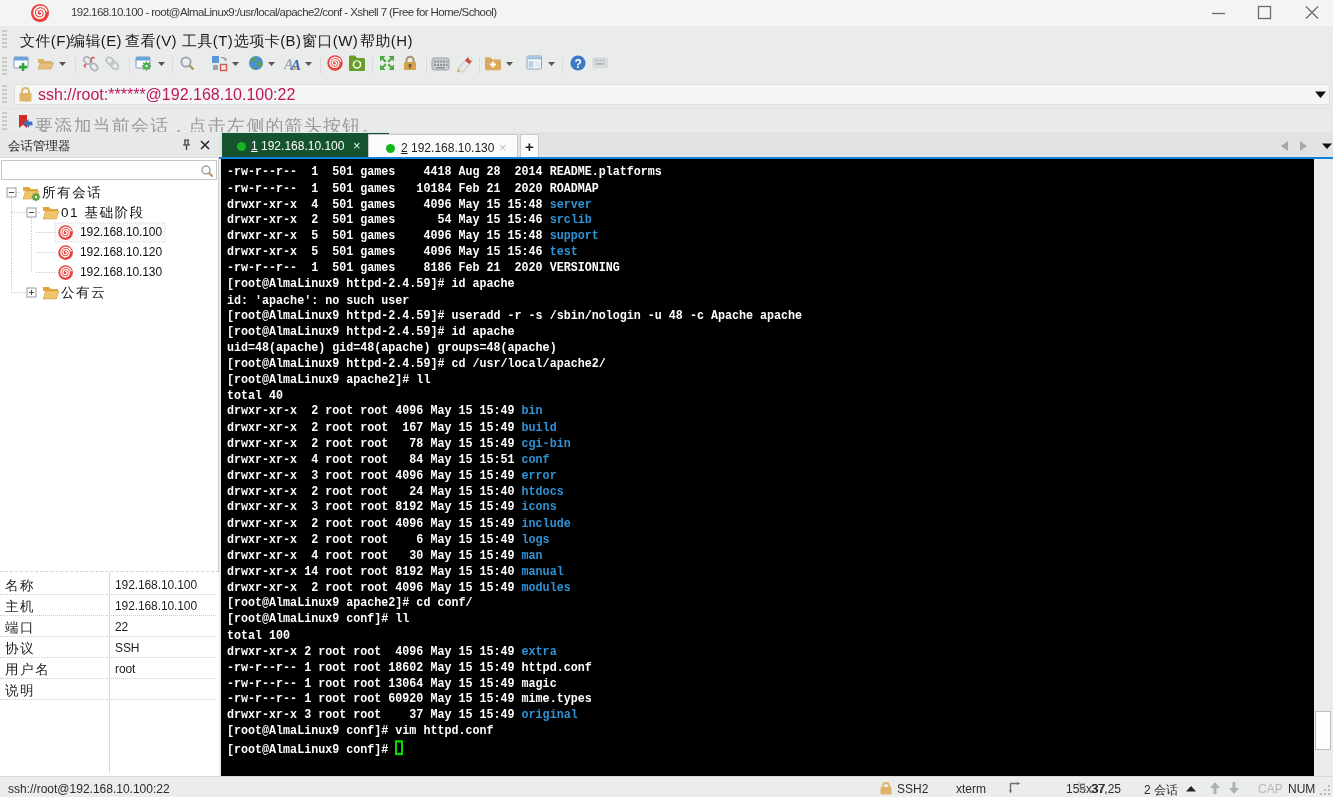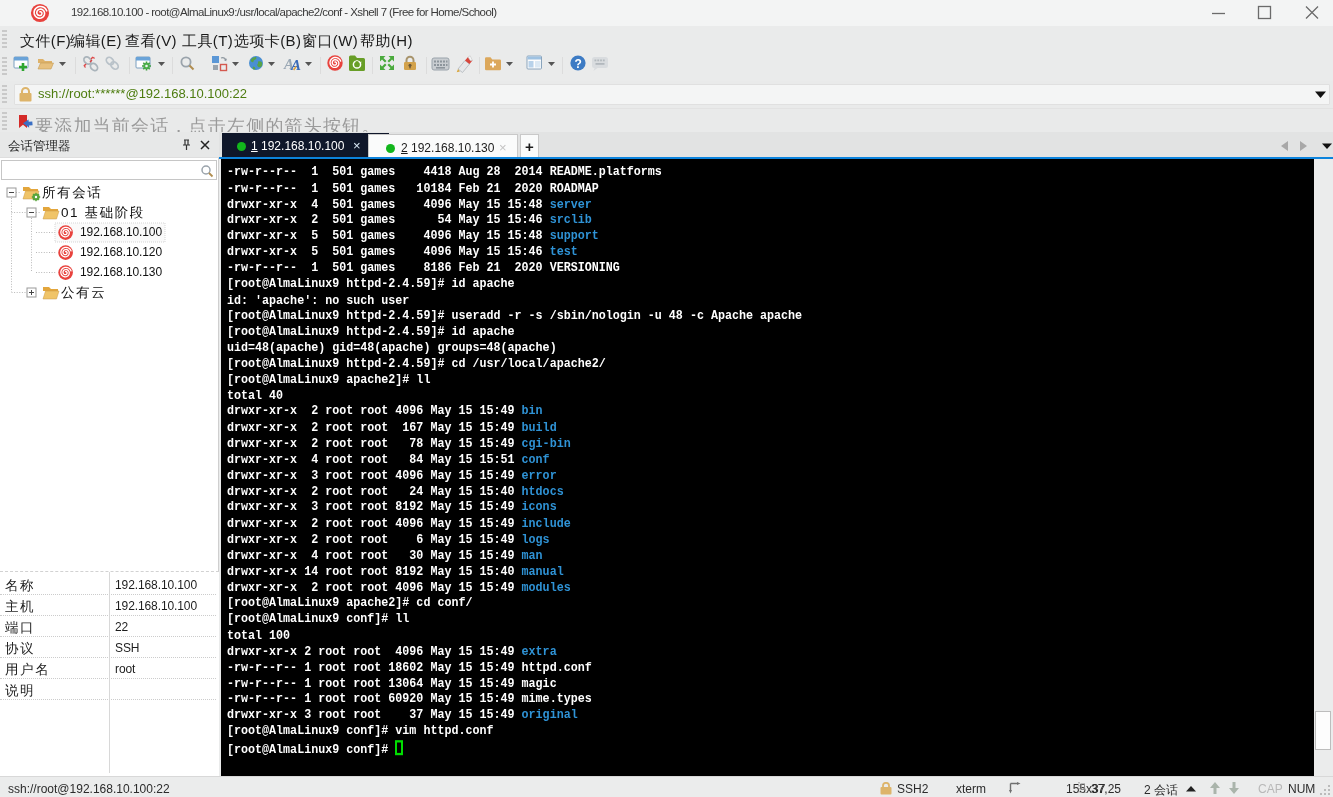--- a/index.html
+++ b/index.html
@@ -5,37 +5,37 @@
 *{margin:0;padding:0;box-sizing:border-box}
 html,body{width:1333px;height:797px;overflow:hidden;background:#eaebeb;font-family:"Liberation Sans",sans-serif}
 .abs{position:absolute}
 #titlebar{position:absolute;left:0;top:0;width:1333px;height:26px;background:#f3f4f4}
 #title-text{position:absolute;left:71px;top:6px;font-size:11.5px;letter-spacing:-0.58px;color:#3a3a3a;white-space:nowrap}
 #menubar{position:absolute;left:0;top:26px;width:1333px;height:26px;background:#eaebeb}
 .menu-item{position:absolute;top:6px;font-size:15px;letter-spacing:0.4px;color:#1b1b1b;white-space:nowrap}
 #toolbar{position:absolute;left:0;top:52px;width:1333px;height:29px;background:#eaebeb}
 #addrbar{position:absolute;left:0;top:81px;width:1333px;height:27px;background:#e9eaea}
 #addrfield{position:absolute;left:14px;top:3px;width:1316px;height:21px;background:#f4f5f5;border:1px solid #e0e0e0;border-radius:1px}
-#addrtext{position:absolute;left:38px;top:5px;font-size:13px;color:#4d7c0f}
+#addrtext{position:absolute;left:38px;top:5px;font-size:16px;color:#be185d}
 #notifbar{position:absolute;left:0;top:108px;width:1333px;height:24px;background:#e9eaea;border-top:1px solid #e2e2e2}
 #notiftext{position:absolute;left:35px;top:5px;font-size:18px;letter-spacing:1.2px;color:#9a9a9a}
 .griphandle{position:absolute;left:2px;width:5px;background:repeating-linear-gradient(180deg,#c9c9c9 0 2px,transparent 2px 4px)}
 #sidebar{position:absolute;left:0;top:132px;width:219px;height:644px;background:#fff;border-right:1px solid #cfcfcf}
 #sidehdr{position:absolute;left:0;top:0;width:219px;height:26px;background:#e7e8e8;border-bottom:1px solid #dedede}
 #sidehdr span{position:absolute;left:8px;top:6px;font-size:12.5px;color:#2b2b2b}
 #searchbox{position:absolute;left:1px;top:28px;width:216px;height:20px;background:#fff;border:1px solid #c6c6c6}
 .tlabel{position:absolute;font-size:12px;letter-spacing:-0.1px;color:#111;white-space:nowrap}
 .cjk{font-size:13.5px !important;letter-spacing:1.6px !important}
 #proptable{position:absolute;left:0;top:439px;width:219px;height:205px;background:#fff;border-top:1px dashed #d2d2d2}
 .prow{position:absolute;left:0;width:216px;height:21px;border-bottom:1px dotted #cccccc}
 .plabel{position:absolute;left:5px;top:3px;font-size:13.5px;letter-spacing:1.6px;color:#1d1d1d}
 .pvalue{position:absolute;left:115px;top:4px;font-size:12px;letter-spacing:-0.1px;color:#1d1d1d}
 #pvline{position:absolute;left:109px;top:0;width:1px;height:201px;background:#d8d8d8}
 #tabbar{position:absolute;left:219px;top:132px;width:1114px;height:27px;background:#e2e3e3}
-#tab1{position:absolute;left:3px;top:1px;width:167px;height:26px;background:#0f172a;color:#fff}
+#tab1{position:absolute;left:3px;top:1px;width:167px;height:26px;background:#14532d;color:#fff}
 #tab2{position:absolute;left:149px;top:2px;width:150px;height:25px;background:#fafbfb;border:1px solid #c9c9c9;border-bottom:none;color:#1b1b1b}
 .tabdot{position:absolute;top:9px;width:9px;height:9px;border-radius:50%;background:#12b61c}
 .tabtext{position:absolute;top:6px;font-size:12px;white-space:nowrap}
 #plusbtn{position:absolute;left:301px;top:2px;width:19px;height:25px;background:#fafbfb;border:1px solid #c9c9c9;border-bottom:none}
 #bluestrip{position:absolute;left:219px;top:156.5px;width:1114px;height:2.5px;background:#0c83dc}
 #term{position:absolute;left:221px;top:159px;width:1093px;height:617px;background:#000}
 #termpre{position:absolute;left:6px;top:6px;font-family:"Liberation Mono",monospace;font-size:11.7px;line-height:13.83px;font-weight:bold;color:#fff;white-space:pre;transform:scaleY(1.155);transform-origin:0 0}
 #termpre .b{color:#2f93d6}
 #cursor{display:inline-block;width:7.5px;height:13.4px;border:2px solid #00dd00;vertical-align:-2.5px}
 #scrollbar{position:absolute;left:1314px;top:159px;width:19px;height:617px;background:#ebecec}

